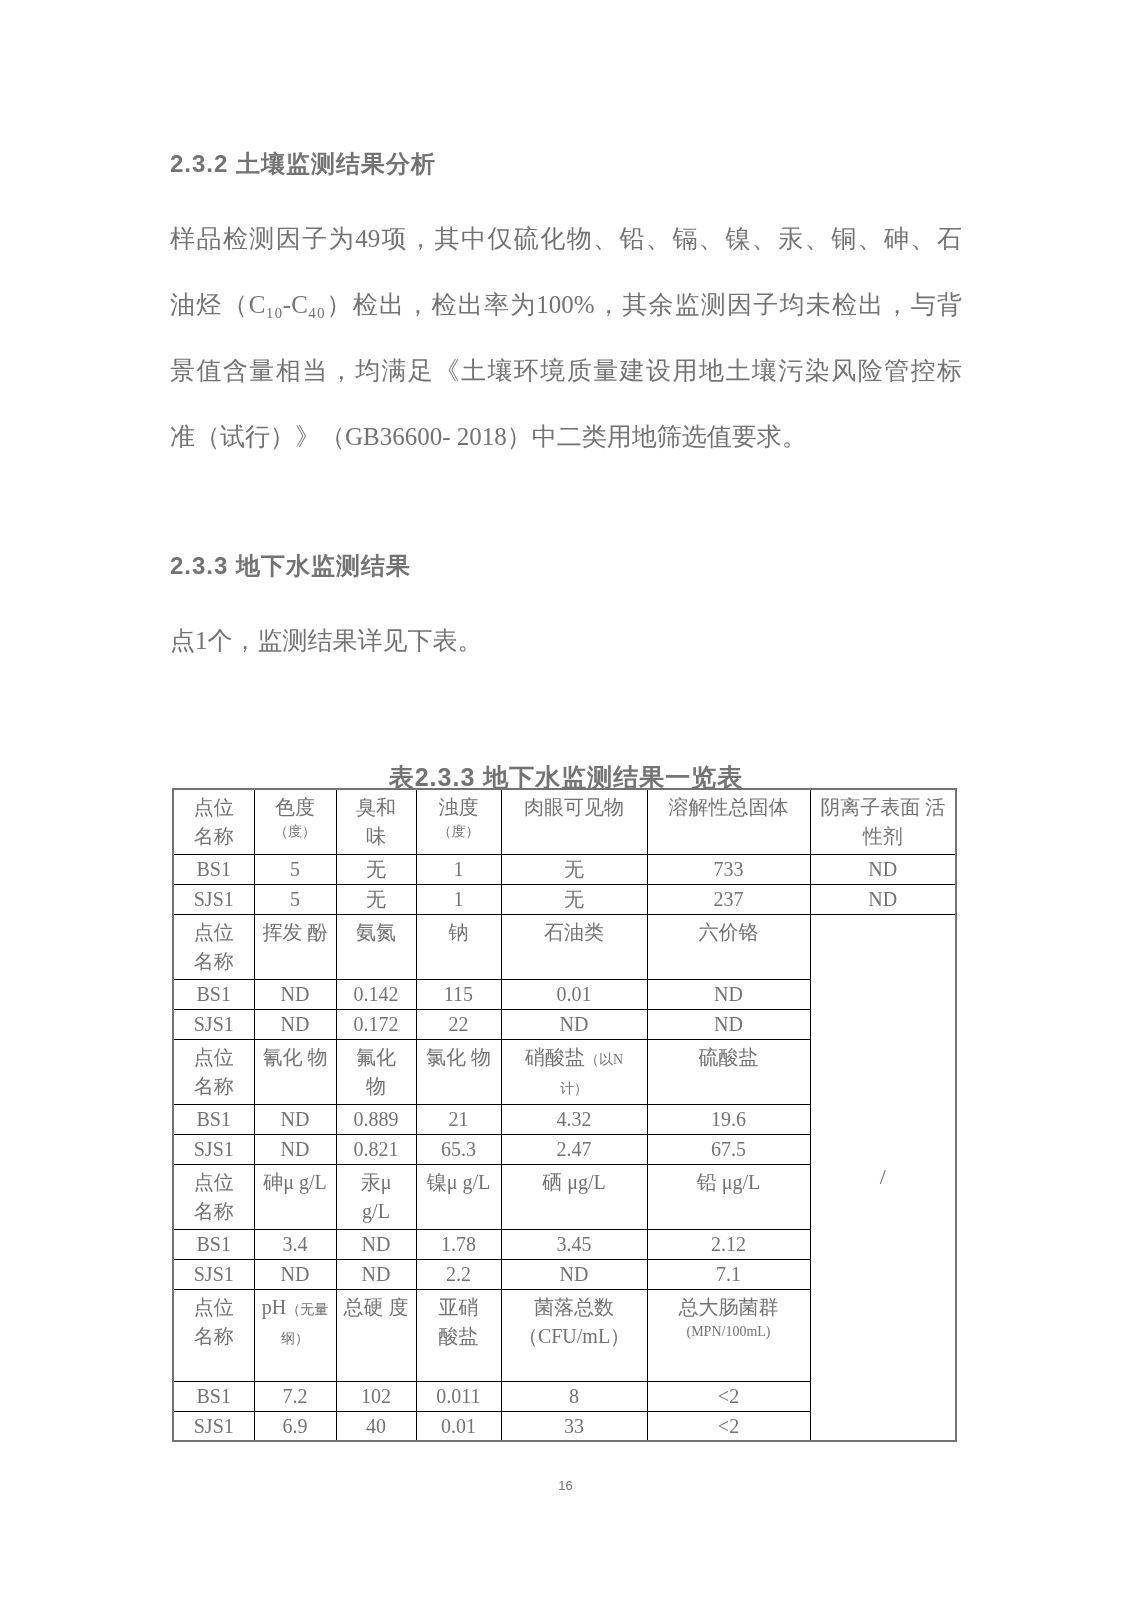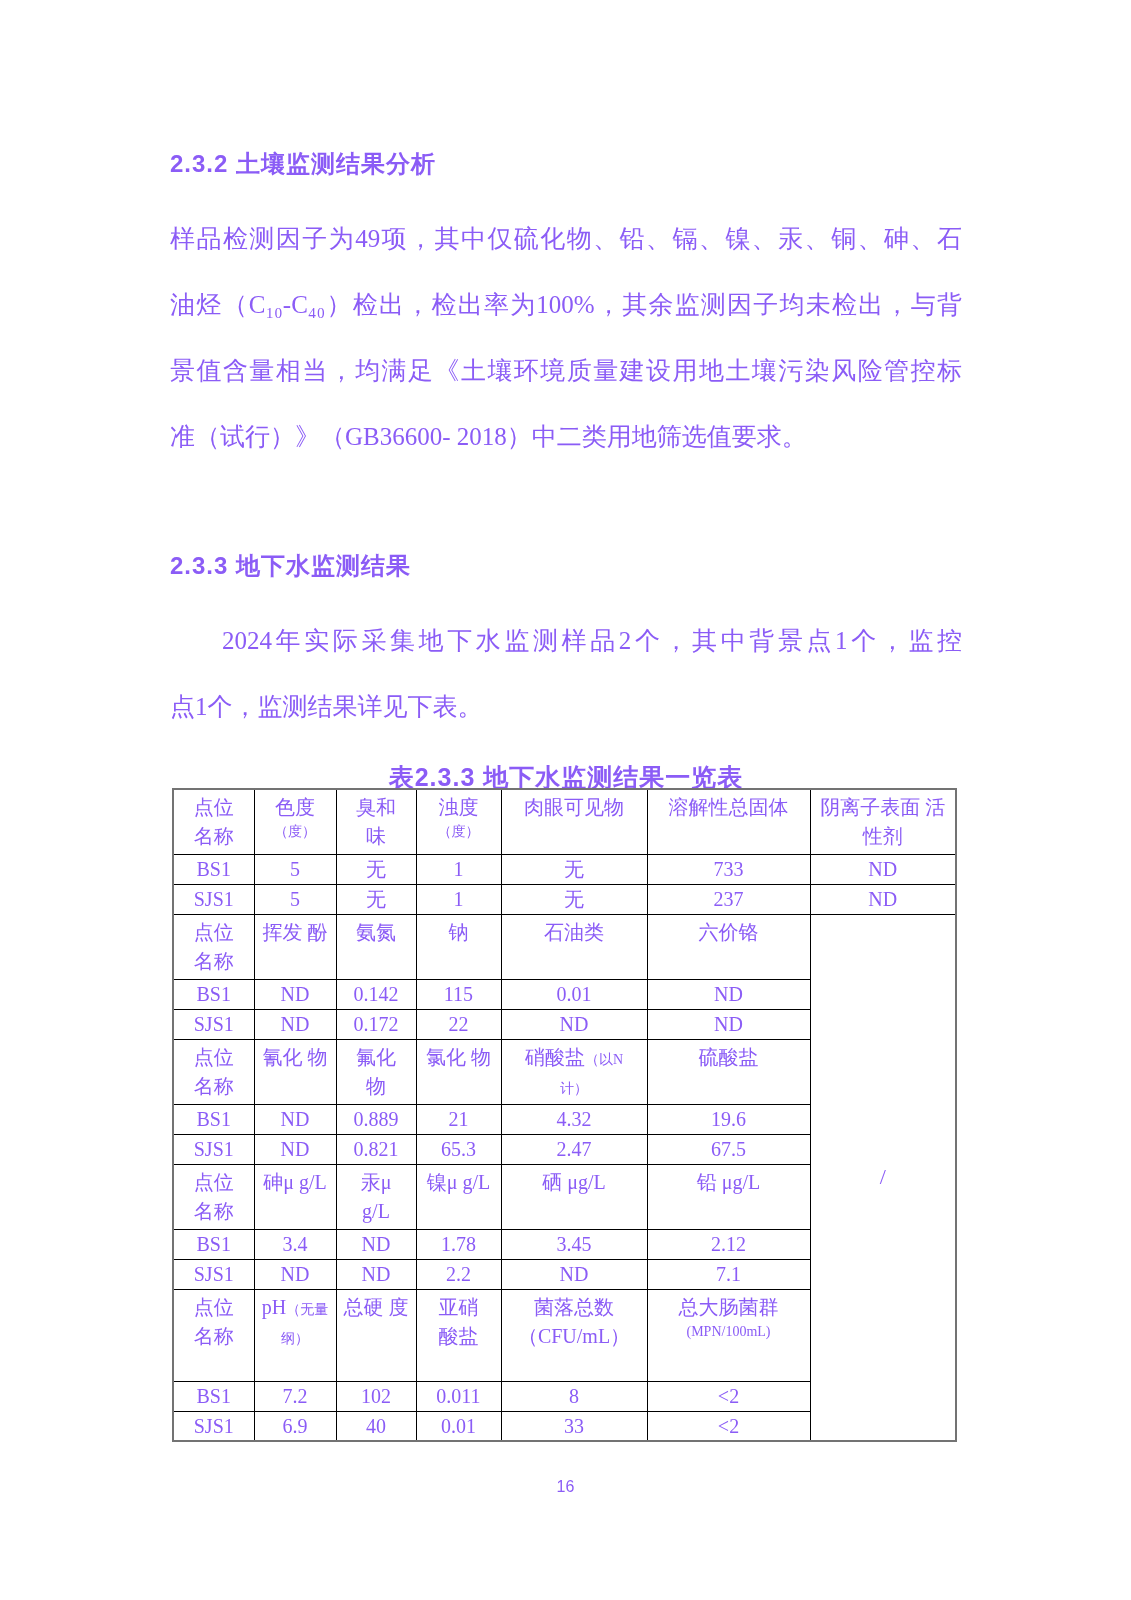--- a/index.html
+++ b/index.html
@@ -3,21 +3,21 @@
 <meta charset="utf-8">
 <style>
   * { margin: 0; padding: 0; box-sizing: border-box; }
   html, body { background: #e8e8e8; }
   .page {
     position: relative;
     width: 1131px;
     height: 1600px;
     margin: 0 auto;
     background: #ffffff;
-    color: #8b5cf6;
+    color: #737373;
     font-family: "Liberation Serif", "DejaVu Serif", serif;
     overflow: hidden;
     text-decoration: underline;
   }
   .heading {
     position: absolute;
     left: 170px;
     font-family: "Liberation Sans", "DejaVu Sans", sans-serif;
     font-weight: bold;
     font-size: 24px;
@@ -72,41 +72,40 @@
   .w115 { max-width: 120px; margin: 0 auto; overflow-wrap: anywhere; }
   .w68  { max-width: 70px;  margin: 0 auto; }
   .wrapcell { overflow-wrap: anywhere; }
   td.slash-cell { vertical-align: middle; padding-top: 200px; font-size: 22px; }
   .page-number {
     position: absolute;
     left: 0; width: 100%;
     top: 1478px;
     text-align: center;
     font-family: "Liberation Sans", "DejaVu Sans", sans-serif;
-    font-size: 16px;
+    font-size: 13px;
   }
 </style>
 </head>
 <body>
 
 <div class="page">
 
   <div class="heading" style="top:148px">2.3.2 土壤监测结果分析</div>
 
   <div class="para" style="top:206px">
     <div class="pline">样品检测因子为49项，其中仅硫化物、铅、镉、镍、汞、铜、砷、石</div>
     <div class="pline">油烃（C₁₀-C₄₀）检出，检出率为100%，其余监测因子均未检出，与背</div>
     <div class="pline">景值含量相当，均满足《土壤环境质量建设用地土壤污染风险管控标</div>
     <div class="pline last">准（试行）》（GB36600- 2018）中二类用地筛选值要求。</div>
   </div>
 
   <div class="heading" style="top:550px">2.3.3 地下水监测结果</div>
 
   <div class="para" style="top:608px">
-    <div class="pline indent">2024年实际采集地下水监测样品2个，其中背景点1个，监控</div>
     <div class="pline last">点1个，监测结果详见下表。</div>
   </div>
 
   <div class="table-title">表2.3.3 地下水监测结果一览表</div>
 
   <table class="gw">
     <colgroup>
       <col style="width:81px">
         <col style="width:82px">
         <col style="width:80px">

